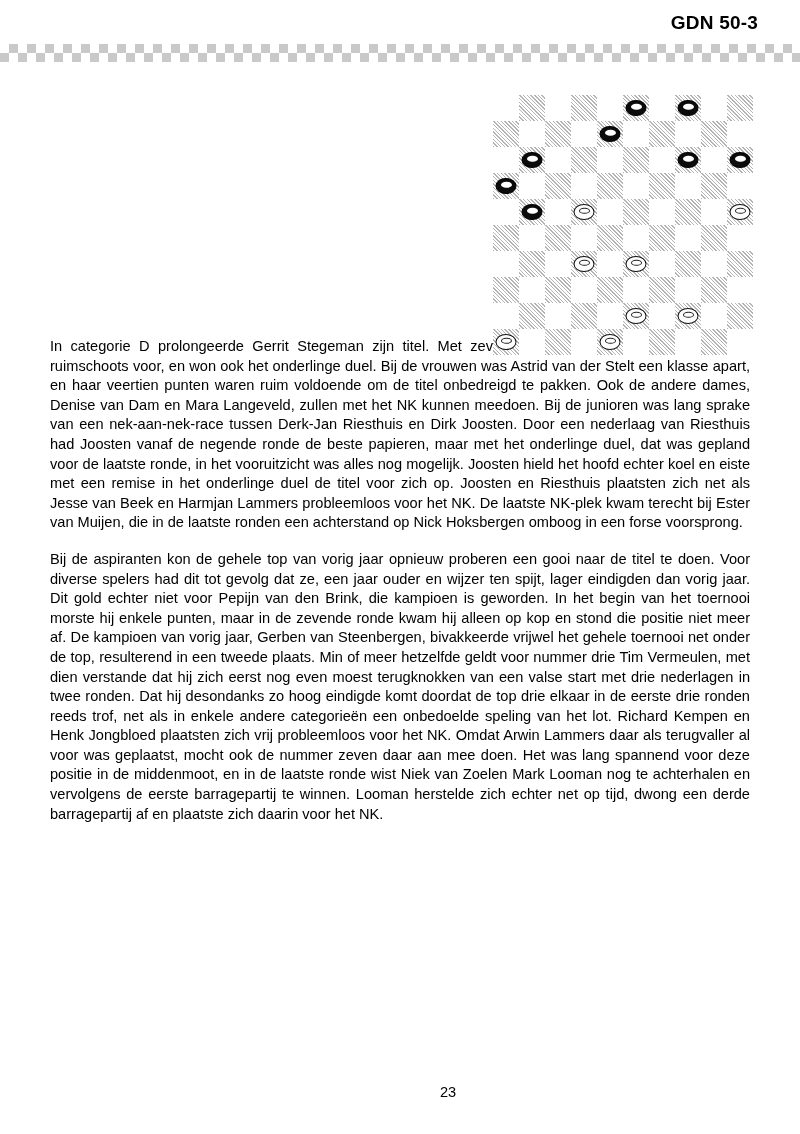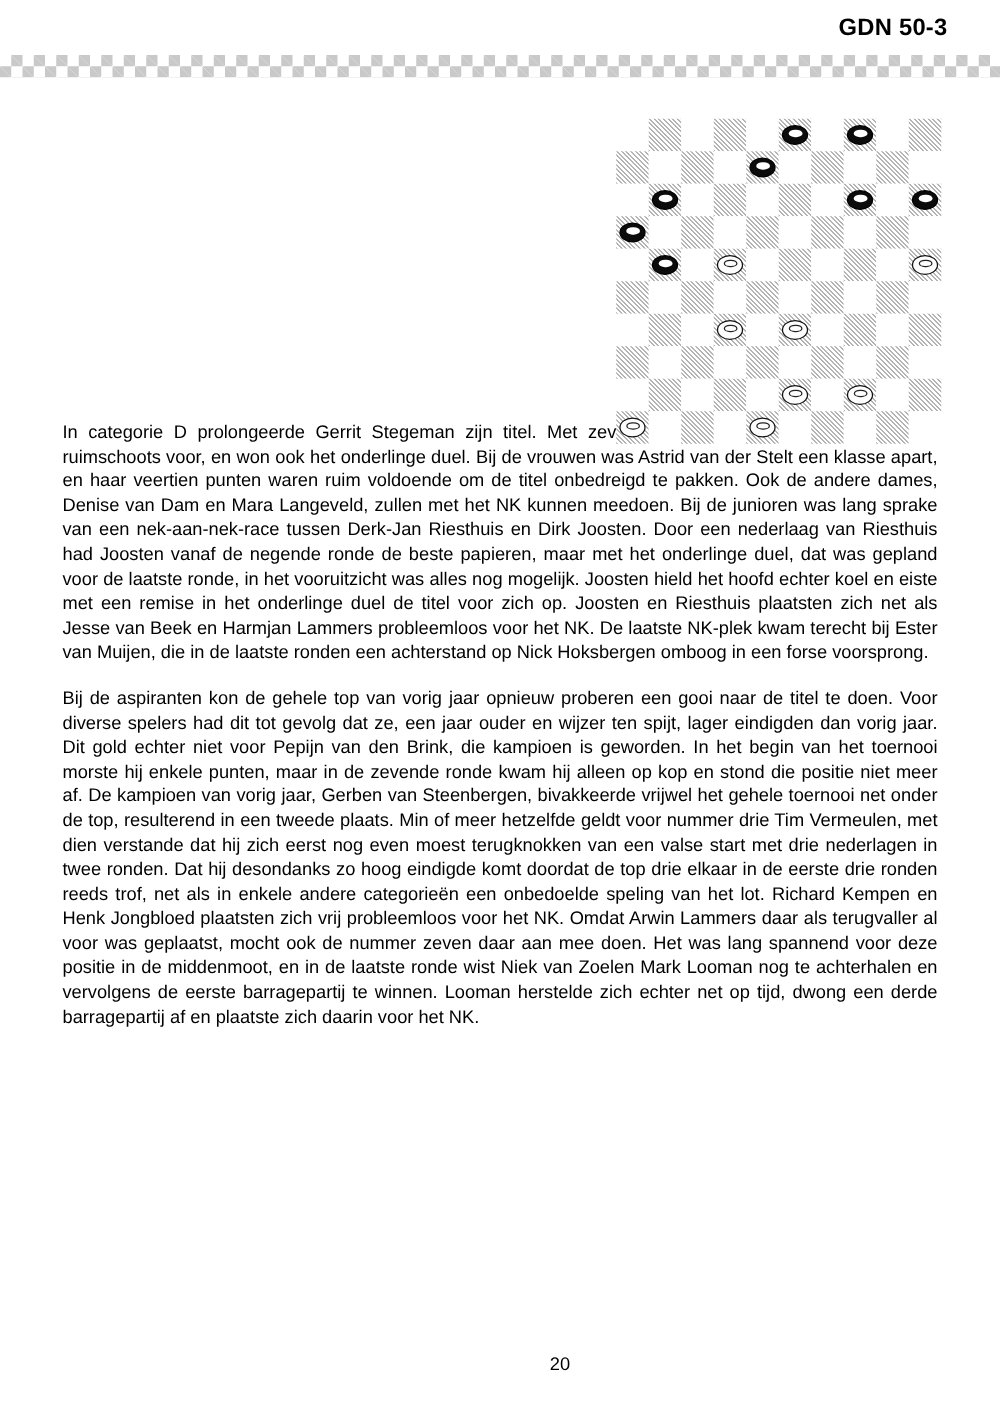--- a/index.html
+++ b/index.html
@@ -296,13 +296,13 @@
         <div class="sq dark"></div>
         <div class="sq light"></div>
       </div>
   </div>
 
   <p class="para">In categorie D prolongeerde Gerrit Stegeman zijn titel. Met zeven punten bleef hij Gerrit Maalderink ruimschoots voor, en won ook het onderlinge duel. Bij de vrouwen was Astrid van der Stelt een klasse apart, en haar veertien punten waren ruim voldoende om de titel onbedreigd te pakken. Ook de andere dames, Denise van Dam en Mara Langeveld, zullen met het NK kunnen meedoen. Bij de junioren was lang sprake van een nek-aan-nek-race tussen Derk-Jan Riesthuis en Dirk Joosten. Door een nederlaag van Riesthuis had Joosten vanaf de negende ronde de beste papieren, maar met het onderlinge duel, dat was gepland voor de laatste ronde, in het vooruitzicht was alles nog mogelijk. Joosten hield het hoofd echter koel en eiste met een remise in het onderlinge duel de titel voor zich op. Joosten en Riesthuis plaatsten zich net als Jesse van Beek en Harmjan Lammers probleemloos voor het NK. De laatste NK-plek kwam terecht bij Ester van Muijen, die in de laatste ronden een achterstand op Nick Hoksbergen omboog in een forse voorsprong.</p>
   <p class="para">Bij de aspiranten kon de gehele top van vorig jaar opnieuw proberen een gooi naar de titel te doen. Voor diverse spelers had dit tot gevolg dat ze, een jaar ouder en wijzer ten spijt, lager eindigden dan vorig jaar. Dit gold echter niet voor Pepijn van den Brink, die kampioen is geworden. In het begin van het toernooi morste hij enkele punten, maar in de zevende ronde kwam hij alleen op kop en stond die positie niet meer af. De kampioen van vorig jaar, Gerben van Steenbergen, bivakkeerde vrijwel het gehele toernooi net onder de top, resulterend in een tweede plaats. Min of meer hetzelfde geldt voor nummer drie Tim Vermeulen, met dien verstande dat hij zich eerst nog even moest terugknokken van een valse start met drie nederlagen in twee ronden. Dat hij desondanks zo hoog eindigde komt doordat de top drie elkaar in de eerste drie ronden reeds trof, net als in enkele andere categorieën een onbedoelde speling van het lot. Richard Kempen en Henk Jongbloed plaatsten zich vrij probleemloos voor het NK. Omdat Arwin Lammers daar als terugvaller al voor was geplaatst, mocht ook de nummer zeven daar aan mee doen. Het was lang spannend voor deze positie in de middenmoot, en in de laatste ronde wist Niek van Zoelen Mark Looman nog te achterhalen en vervolgens de eerste barragepartij te winnen. Looman herstelde zich echter net op tijd, dwong een derde barragepartij af en plaatste zich daarin voor het NK.</p>
 
 </div>
 
-<div class="page-number">20</div>
+<div class="page-number">23</div>
 
 </body></html>

